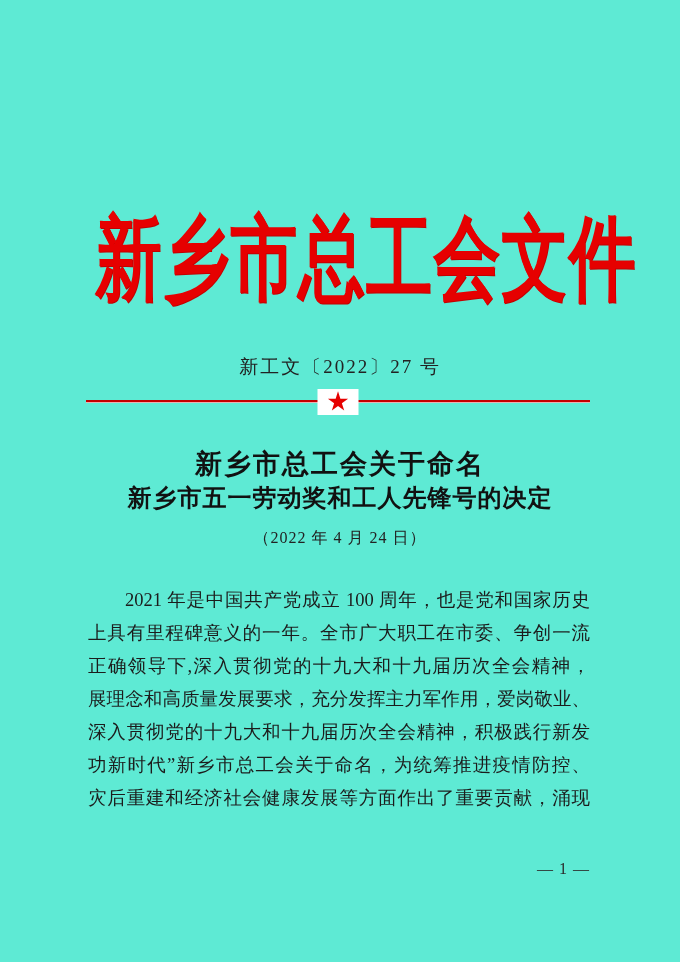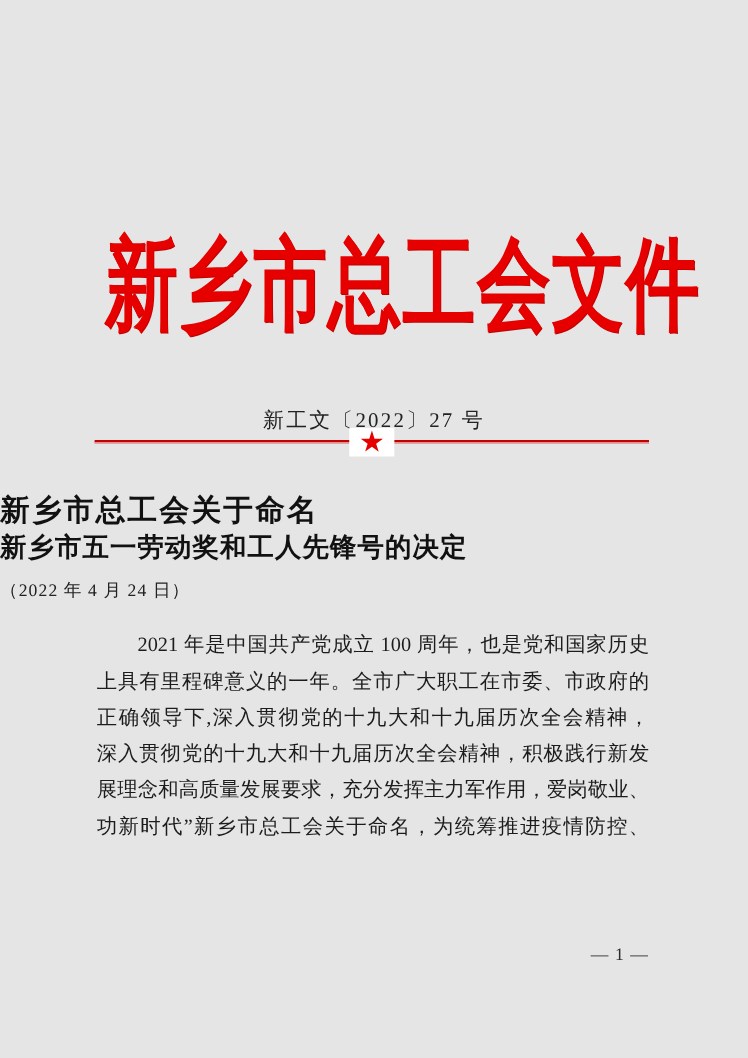--- a/index.html
+++ b/index.html
@@ -7,21 +7,21 @@
   body {
     font-family: "Liberation Serif", "DejaVu Serif", serif;
     width: 680px; height: 962px;
     position: relative;
     overflow: hidden;
     color: #1c1c1c;
   }
   .page {
     position: absolute;
     inset: 0;
-    background: #e5e5e5;
+    background: #5eead4;
   }
   
   .letterhead {
     position: absolute;
     top: 206px; left: 0; right: 0;
     text-align: center;
     font-size: 92px;
     line-height: 106px;
     font-weight: bold;
     color: #e60000;
@@ -33,21 +33,20 @@
   }
   
   .doc-number {
     position: absolute;
     top: 352px; left: 0; right: 0;
     text-align: center;
     font-size: 19px;
     line-height: 30px;
     color: #222222;
     letter-spacing: 2px;
-    margin-top: 16px;
   }
   
   .rule-wrap {
     position: absolute;
     top: 389px; left: 86px; right: 90px;
     height: 26px;
   }
   .rule-line {
     position: absolute;
     top: 11px; left: 0; right: 0;
@@ -62,20 +61,21 @@
     background: #ffffff;
     padding: 0 9px;
     font-size: 23px;
     line-height: 26px;
     color: #e60000;
   }
   
   .doc-title {
     position: absolute;
     top: 448px; left: 0; right: 0;
+    text-align: center;
     color: #111111;
   }
   .doc-title .t1 {
     font-size: 27px;
     line-height: 33px;
     font-weight: bold;
     letter-spacing: 2px;
   }
   .doc-title .t2 {
     font-size: 24px;
@@ -87,21 +87,21 @@
     margin-top: 11px;
     font-size: 16px;
     line-height: 22px;
     font-weight: normal;
     color: #222222;
     letter-spacing: 1px;
   }
   
   .body-text {
     position: absolute;
-    top: 571px; left: 88px; right: 90px;
+    top: 584px; left: 88px; right: 90px;
     font-size: 18.5px;
     color: #1c1c1c;
   }
   .body-line {
     line-height: 33px;
     height: 33px;
     text-align: justify;
     text-align-last: justify;
     white-space: nowrap;
   }
@@ -133,22 +133,23 @@
   </div>
 
   <div class="doc-title">
     <div class="t1">新乡市总工会关于命名</div>
     <div class="t2">新乡市五一劳动奖和工人先锋号的决定</div>
     <div class="date">（2022 年 4 月 24 日）</div>
   </div>
 
   <div class="body-text">
     <div class="body-line first">2021 年是中国共产党成立 100 周年，也是党和国家历史</div>
-    <div class="body-line">上具有里程碑意义的一年。全市广大职工在市委、市政府的</div>
+    <div class="body-line">上具有里程碑意义的一年。全市广大职工在市委、争创一流</div>
     <div class="body-line">正确领导下,深入贯彻党的十九大和十九届历次全会精神，</div>
+    <div class="body-line">展理念和高质量发展要求，充分发挥主力军作用，爱岗敬业、</div>
     <div class="body-line">深入贯彻党的十九大和十九届历次全会精神，积极践行新发</div>
-    <div class="body-line">展理念和高质量发展要求，充分发挥主力军作用，爱岗敬业、</div>
     <div class="body-line">功新时代”新乡市总工会关于命名，为统筹推进疫情防控、</div>
+    <div class="body-line">灾后重建和经济社会健康发展等方面作出了重要贡献，涌现</div>
   </div>
 
   <div class="page-number">— 1 —</div>
 
 </div>
 
 </body></html>

